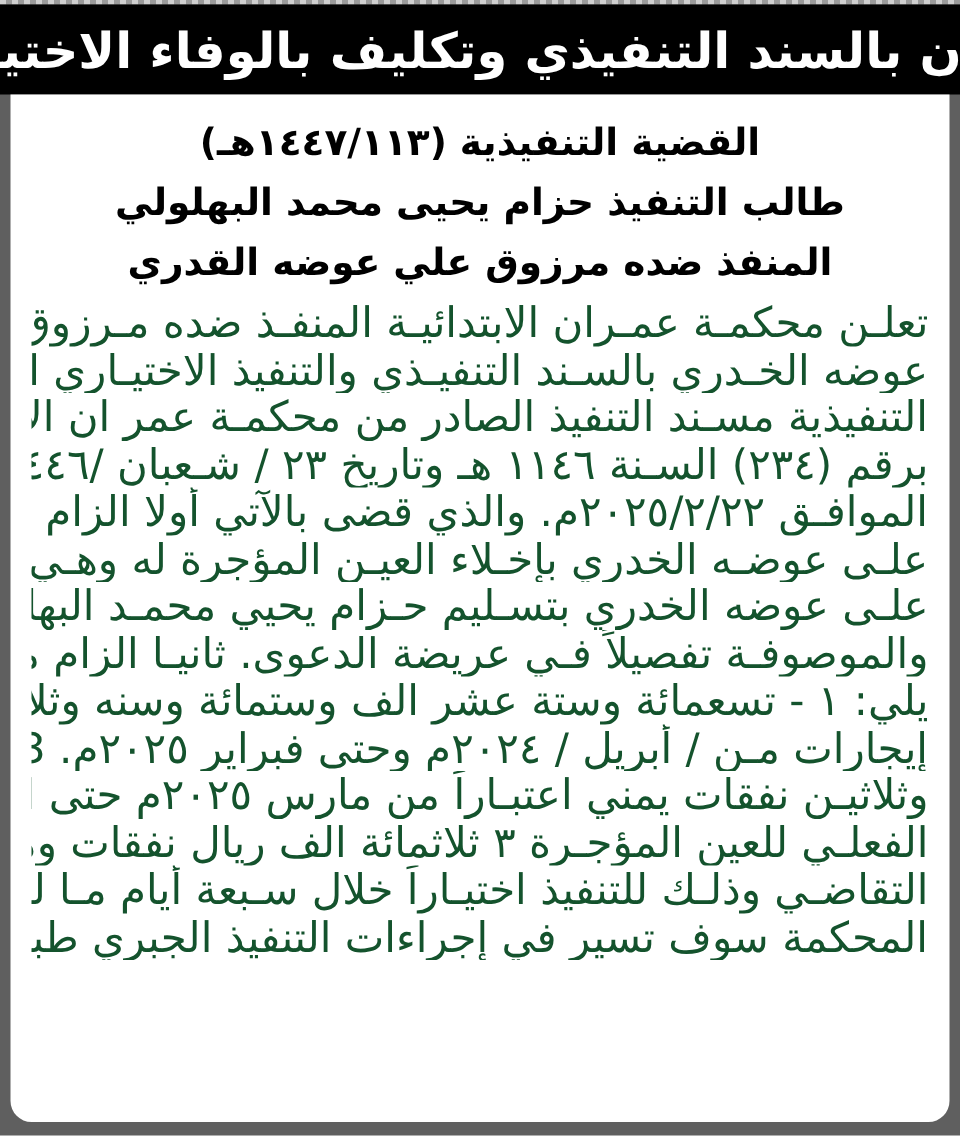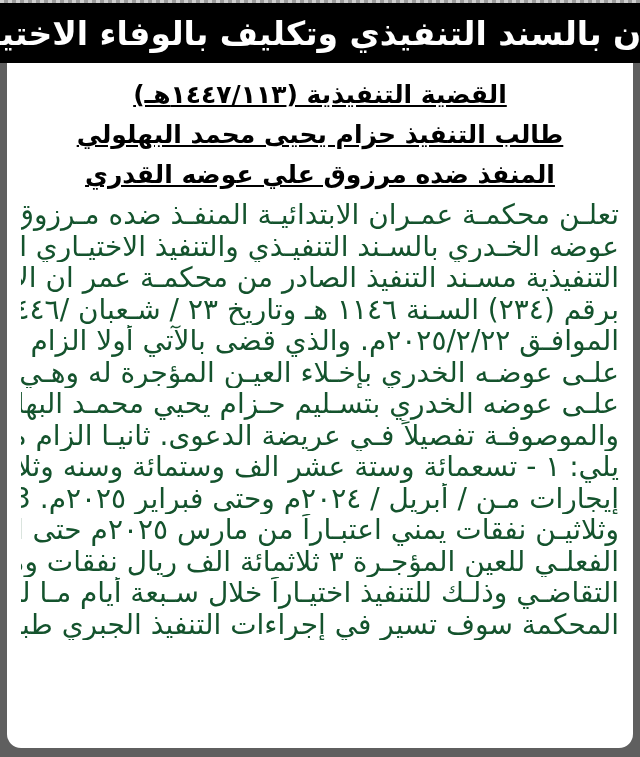--- a/index.html
+++ b/index.html
@@ -24,21 +24,21 @@
     font-weight:bold; font-size:33px; letter-spacing:-0.5px;
     white-space:nowrap;
   }
   .body-box {
     position:absolute; left:7px; top:63px; width:626px; height:685px;
     background:#fff;
     border-bottom-left-radius:14px; border-bottom-right-radius:14px;
     direction:rtl;
   }
   .headings {
-    text-align:center; padding-top:12px;text-decoration:underline;
+    text-align:center; padding-top:12px;
   }
   .heading-line {
     font-weight:bold; font-size:25px; line-height:40px; color:#000;
     white-space:nowrap;
   }
   .paragraph {
     margin:4px 14px 0 14px;
   }
   .para-line {
     font-size:28px; line-height:31.5px; color:#14532d;

